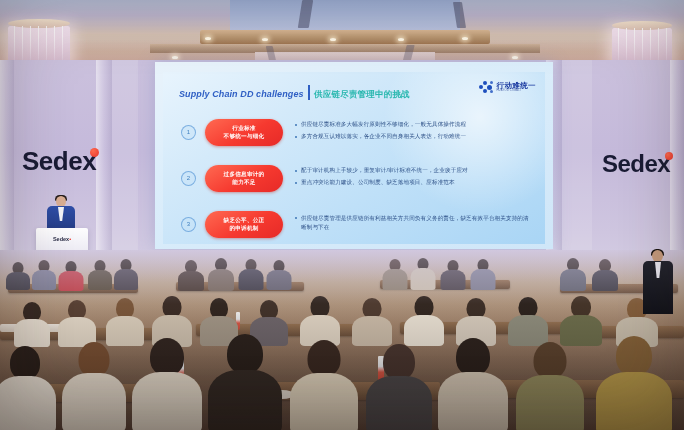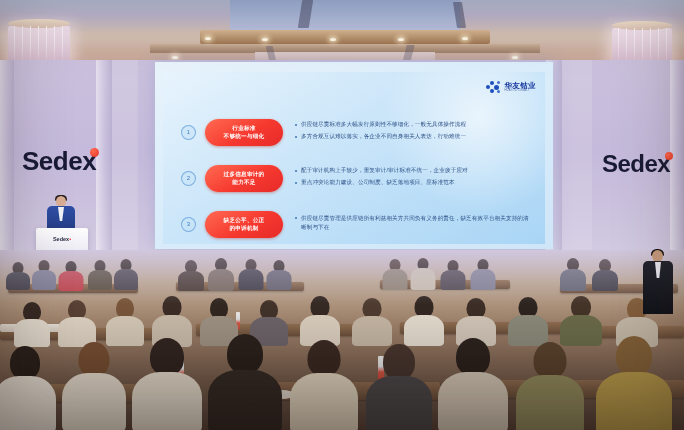--- a/index.html
+++ b/index.html
@@ -199,32 +199,35 @@
 
   <div class="sedex" style="left:602px;top:152px;font-size:24px;">
     <span>Sedex</span>
     <span class="dotx" style="right:-3px;top:0px;width:8px;height:8px;"></span>
   </div>
 
   <div class="screen-frame"></div>
   <div class="slide">
     <div class="slide-glow"></div>
 
+    <div class="slide-head">
+      <span class="slide-title-en">Supply Chain DD challenges</span><span class="slide-title-sep">|</span><span class="slide-title-cn">供应链尽责管理中的挑战</span>
+    </div>
 
     <div class="brand-logo">
       <div class="brand-mark">
         <span style="left:0px;top:4px;width:4px;height:4px;"></span>
         <span style="left:4px;top:0px;width:4px;height:4px;"></span>
         <span style="left:4px;top:8px;width:4px;height:4px;"></span>
         <span style="left:8px;top:4px;width:5px;height:5px;"></span>
         <span style="left:11px;top:0px;width:3px;height:3px;opacity:.8;"></span>
         <span style="left:11px;top:9px;width:3px;height:3px;opacity:.8;"></span>
       </div>
       <div class="brand-txt">
-        <span class="brand-cn">华友钴业</span>
+        <span class="brand-cn">行动难统一</span>
         <span class="brand-en">HUAYOU COBALT</span>
       </div>
     </div>
 
     <div class="rows">
 
       <div class="row">
         <div class="num-circle">1</div>
         <div class="pill">
           <span>行业标准</span>

